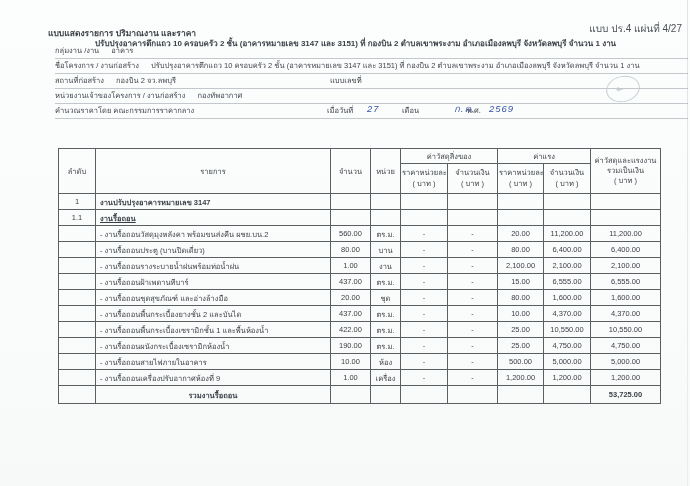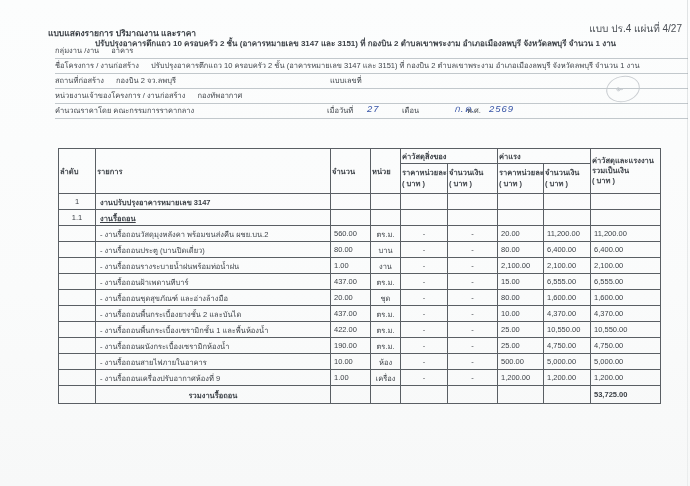--- a/index.html
+++ b/index.html
@@ -30,27 +30,27 @@
   .meta-row.first{border-top:0;}
   .lbl{color:#40454b;}
   .val{margin-left:10px;color:#40454b;}
   .abs{position:absolute;top:0;}
   .hand{color:#3653a6;font-size:9.5px;font-style:italic;letter-spacing:1px;}
 
   
   table{position:absolute;left:58px;top:148px;width:602px;border-collapse:collapse;table-layout:fixed;
     font-size:7.5px;color:#3a3f45;}
   td,th{border:1px solid #5a5f64;padding:0 3px;overflow:hidden;white-space:nowrap;font-weight:normal;vertical-align:middle;}
-  thead td{text-align:left;padding:0 1px;font-weight:bold;}
+  thead td{text-align:center;padding:0 1px;}
   .hdr-sub div{line-height:1.35;}
   .grp{height:15px;}
   .sub{height:30px;}
   tbody tr{height:16px;}
   .c{text-align:center;}
-  .r{text-align:left;}
+  .r{text-align:center;}
   .item-cell{padding-left:4px;}
   .sec{font-weight:bold;}
   .sec-ul{font-weight:bold;text-decoration:underline;}
   .total-row{height:18px;}
   .total-label{text-align:center;font-weight:bold;}
   .total-amt{font-weight:bold;}
 </style>
 </head>
 <body>
 

